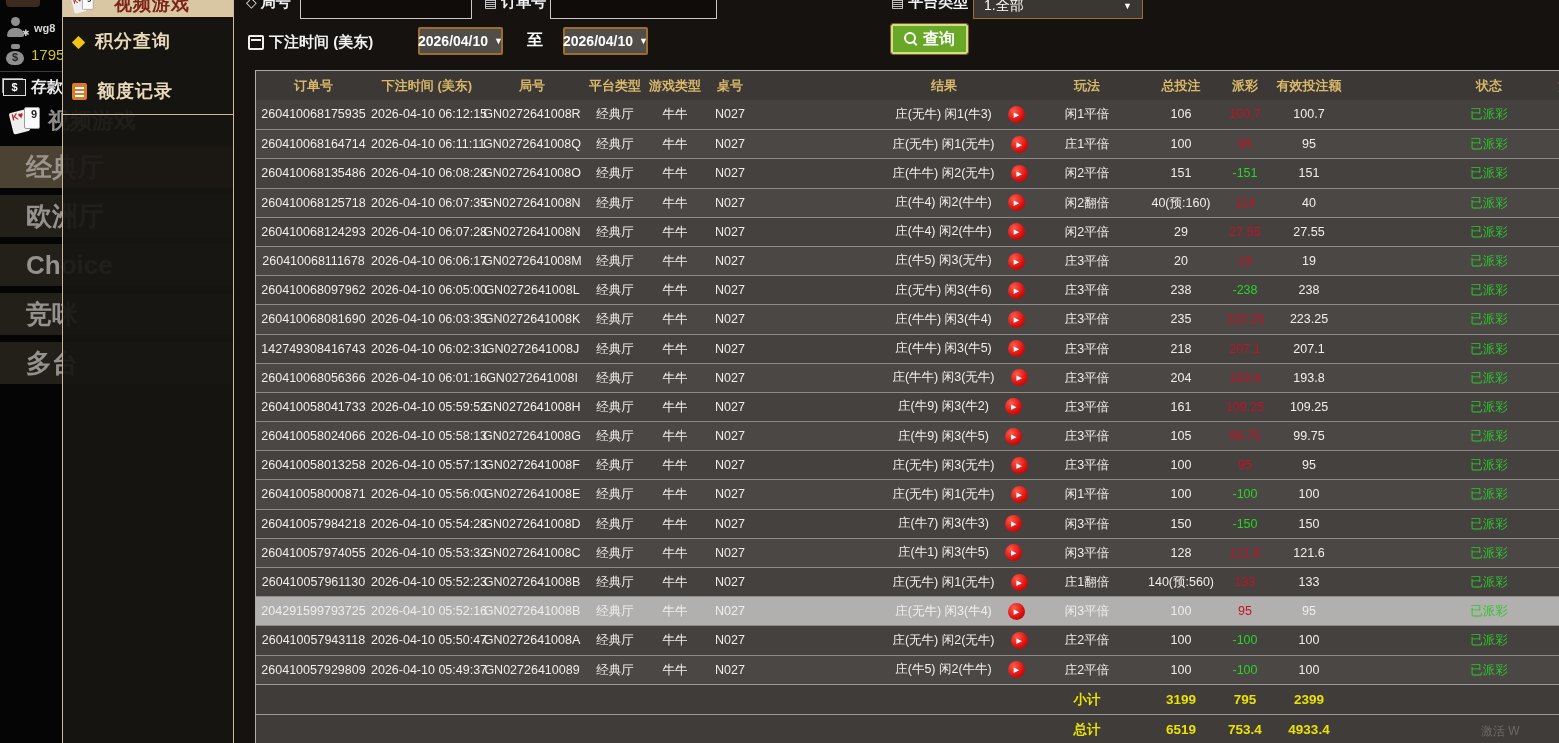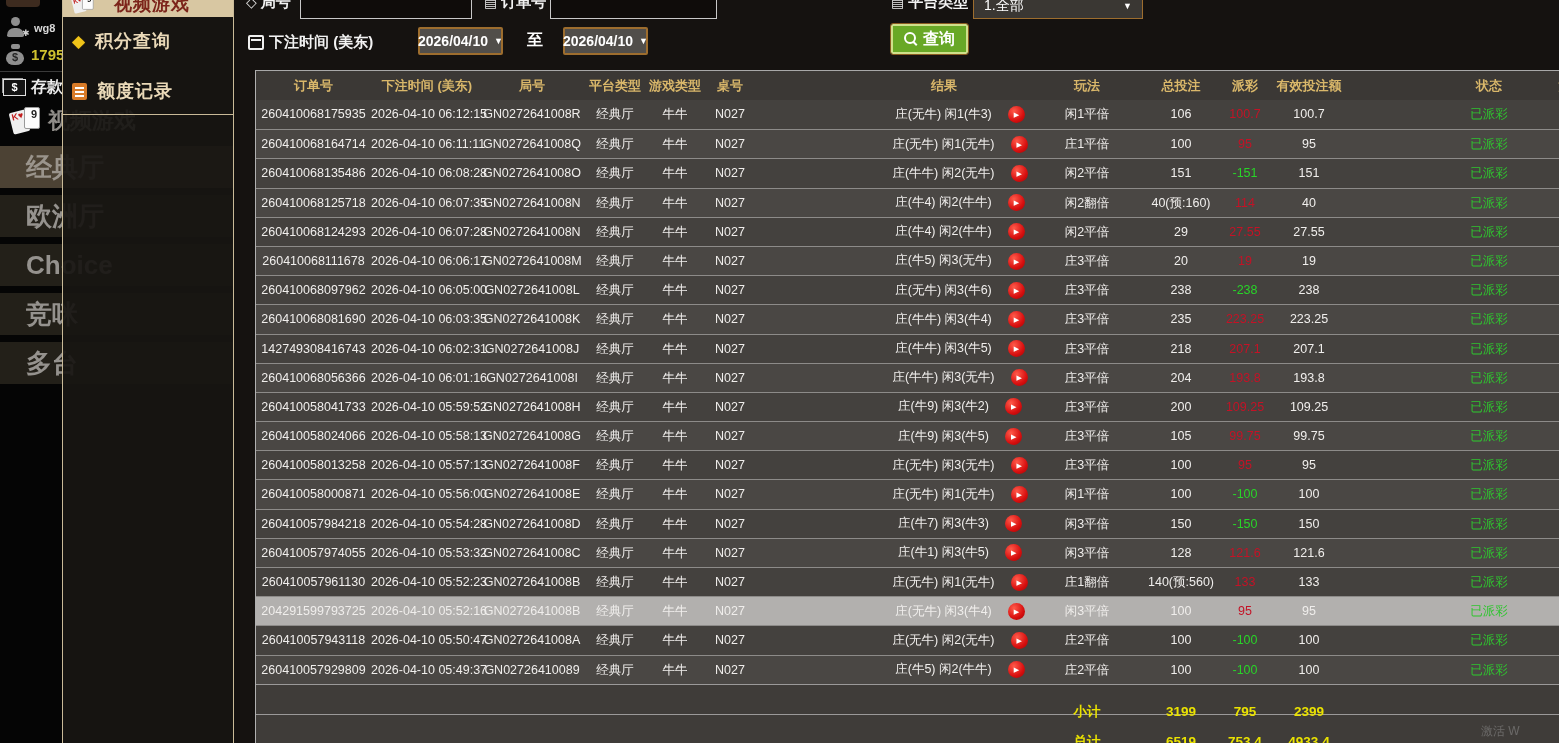--- a/index.html
+++ b/index.html
@@ -5,21 +5,21 @@
   html,body{margin:0;padding:0;background:#000;}
   *{box-sizing:border-box;}
   .screen{position:relative;width:1559px;height:743px;overflow:hidden;
     background:#151210;font-family:"Liberation Sans","DejaVu Sans",sans-serif;}
 
   
   .left-strip{position:absolute;left:0;top:0;width:234px;height:743px;background:#050505;z-index:1;}
   .strip-top-partial{position:absolute;left:6px;top:0;width:34px;height:7px;background:#3d2b1f;border-radius:0 0 4px 4px;}
   .user-row{position:absolute;left:6px;display:flex;align-items:center;gap:6px;}
   .user-name{color:#d8d8d8;font-weight:bold;font-size:11px;}
-  .user-balance{color:#cfc22f;font-weight:bold;font-size:15px;}
+  .user-balance{color:#cfc22f;font-weight:normal;font-size:15px;}
   .strip-divider{position:absolute;left:0;top:71px;width:62px;height:1px;background:#3a3a3a;}
   .deposit-row{position:absolute;left:3px;top:77px;display:flex;align-items:center;gap:5px;}
   .deposit-label{color:#ececec;font-weight:bold;font-size:16px;}
   .video-row{position:absolute;left:10px;top:106px;display:flex;align-items:center;gap:6px;}
   .video-label{color:#8f8c88;font-weight:bold;font-size:22px;}
   .hall-item{position:absolute;left:0;width:234px;height:42px;background:#232019;
     color:#95928e;font-weight:bold;font-size:26px;line-height:42px;padding-left:26px;}
   .hall-item.active{background:#4c4234;color:#9a948c;}
 
   
@@ -87,21 +87,21 @@
     color:#d9b76a;font-weight:bold;font-size:13px;}
   .trow.foot{height:30px;line-height:30px;background:#3f3c39;border-top:1px solid #9b9999;}
   .cell{flex:0 0 auto;text-align:center;overflow:visible;}
   .c1{width:115px}.c2{width:112px}.c3{width:98px}.c4{width:68px}.c5{width:52px}.c6{width:58px}
   .c7{width:274px;display:flex;align-items:center;justify-content:center;gap:16px;padding-left:128px;}
   .head .c7{display:block;padding-left:96px;}
   .c8{width:108px}.c9{width:80px}.c10{width:48px}.c11{width:80px}.csp{width:100px}.c12{width:80px}.c13{width:72px}
   .pos{color:#c41226;}
   .neg{color:#28d428;}
   .st{color:#2fc52f;}
-  .ylabel,.yval{color:#eae200;font-weight:bold;font-size:13.5px;margin-top:12px;}
+  .ylabel,.yval{color:#eae200;font-weight:bold;font-size:13.5px;}
   .cspan7{width:777px;}
   .playbtn{display:inline-block;width:17px;height:17px;border-radius:50%;flex:0 0 auto;
     background:radial-gradient(circle at 35% 30%,#ff5a4a,#d80f0f 60%,#9c0404);position:relative;cursor:pointer;}
   .playbtn::after{content:"▶";position:absolute;left:6px;top:1px;font-size:7px;line-height:15px;color:#fff;}
 
   .watermark{position:absolute;left:1481px;top:723px;color:#8f8f8f;opacity:0.55;font-size:12px;z-index:8;white-space:nowrap;}
 </style>
 </head>
 <body>
 
@@ -393,21 +393,21 @@
           <span class="cell c2">2026-04-10 05:59:52</span>
           <span class="cell c3">GN0272641008H</span>
           <span class="cell c4">经典厅</span>
           <span class="cell c5">牛牛</span>
           <span class="cell c6">N027</span>
           <span class="cell c7">
             <span>庄(牛9) 闲3(牛2)</span>
             <span class="playbtn"></span>
           </span>
           <span class="cell c8">庄3平倍</span>
-          <span class="cell c9">200</span>
+          <span class="cell c9">161</span>
           <span class="cell c10 pos">109.25</span>
           <span class="cell c11">109.25</span>
           <span class="cell csp"></span>
           <span class="cell c12 st">已派彩</span>
           <span class="cell c13"></span>
         </div>
         <div class="trow alt">
           <span class="cell c1">260410058024066</span>
           <span class="cell c2">2026-04-10 05:58:13</span>
           <span class="cell c3">GN0272641008G</span>

